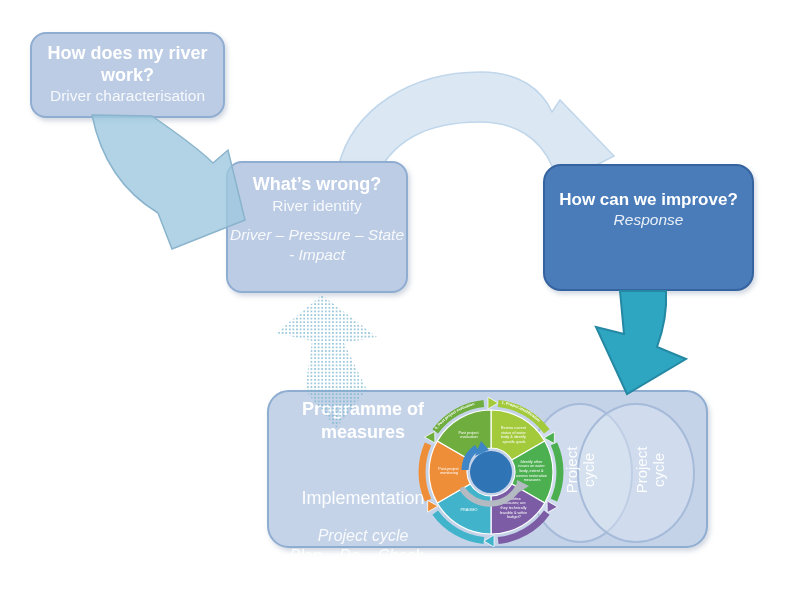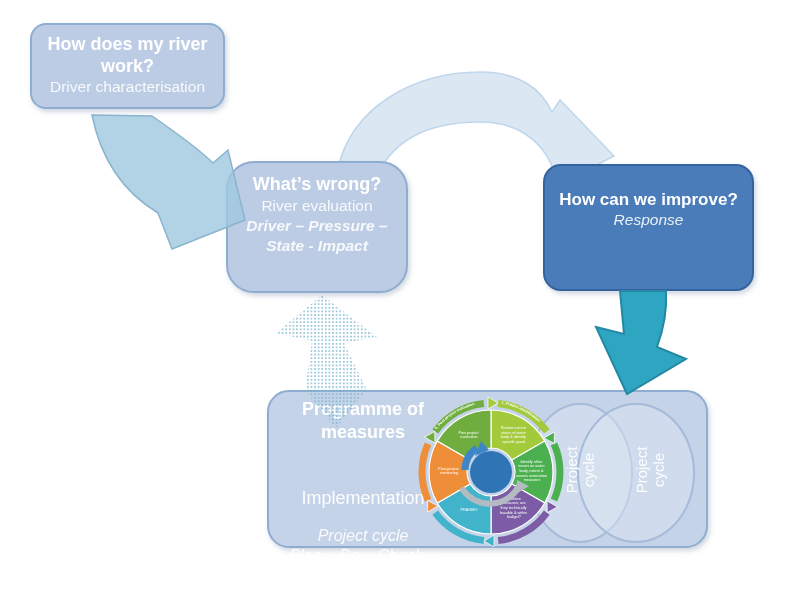--- a/index.html
+++ b/index.html
@@ -14,23 +14,23 @@
   .box{
     position:absolute;z-index:1;box-sizing:border-box;
     border:2px solid var(--box_border);
     background:var(--light_box);
     color:#ffffff;text-align:center;
     box-shadow:2px 3px 5px rgba(120,140,170,0.35);
   }
   .box-title{font-weight:bold;font-size:18px;line-height:1.2;color:#ffffff;}
   .box-sub{font-size:15.5px;line-height:1.25;color:rgba(255,255,255,0.88);}
   .box-detail{font-size:15.5px;font-style:italic;line-height:1.3;color:rgba(255,255,255,0.88);white-space:pre-line;}
-  #box1{left:30px;top:23px;width:195px;height:86px;border-radius:16px;padding-top:9px;}
-  #box2{left:226px;top:161px;width:182px;height:132px;border-radius:28px;padding-top:11px;}
-  #box2 .box-detail{margin-top:1px;font-weight:bold;}
+  #box1{left:30px;top:32px;width:195px;height:86px;border-radius:16px;padding-top:9px;}
+  #box2{left:226px;top:161px;width:182px;height:132px;border-radius:16px;padding-top:11px;}
+  #box2 .box-detail{margin-top:10px;}
   #box3{left:543px;top:164px;width:211px;height:127px;border-radius:18px;
         background:var(--dark_box);border-color:var(--dark_box_border);padding-top:24px;}
   #box3 .box-title{font-size:17px;}
   #box3 .box-detail{}
   #box4{left:267px;top:390px;width:441px;height:158px;border-radius:22px;background:var(--bottom_box);}
   .prog-text{position:absolute;left:10px;top:6px;width:168px;text-align:center;z-index:2;}
   .prog-text .box-title{font-size:18px;line-height:1.25;white-space:pre-line;}
   .prog-text .box-sub{font-size:18px;line-height:1.25;color:rgba(255,255,255,0.95);margin-top:44px;}
   .prog-text .box-detail{margin-top:16px;font-size:16px;}
   .venn{
@@ -66,21 +66,21 @@
          C 430,122 390,138 372,186 Z" style="fill:var(--pale_arrow);stroke:var(--pale_arrow_border);stroke-width:1.5;"></path>
   </svg>
 
   <div class="box" id="box1">
     <div class="box-title">How does my river work?</div>
     <div class="box-sub">Driver characterisation</div>
   </div>
 
   <div class="box" id="box2">
     <div class="box-title">What’s wrong?</div>
-    <div class="box-sub">River evaluation</div>
+    <div class="box-sub">River identify</div>
     <div class="box-detail">Driver – Pressure – State - Impact</div>
   </div>
 
   <div class="box" id="box3">
     <div class="box-title">How can we improve?</div>
     <div class="box-detail">Response</div>
   </div>
 
   <div class="box" id="box4">
 

